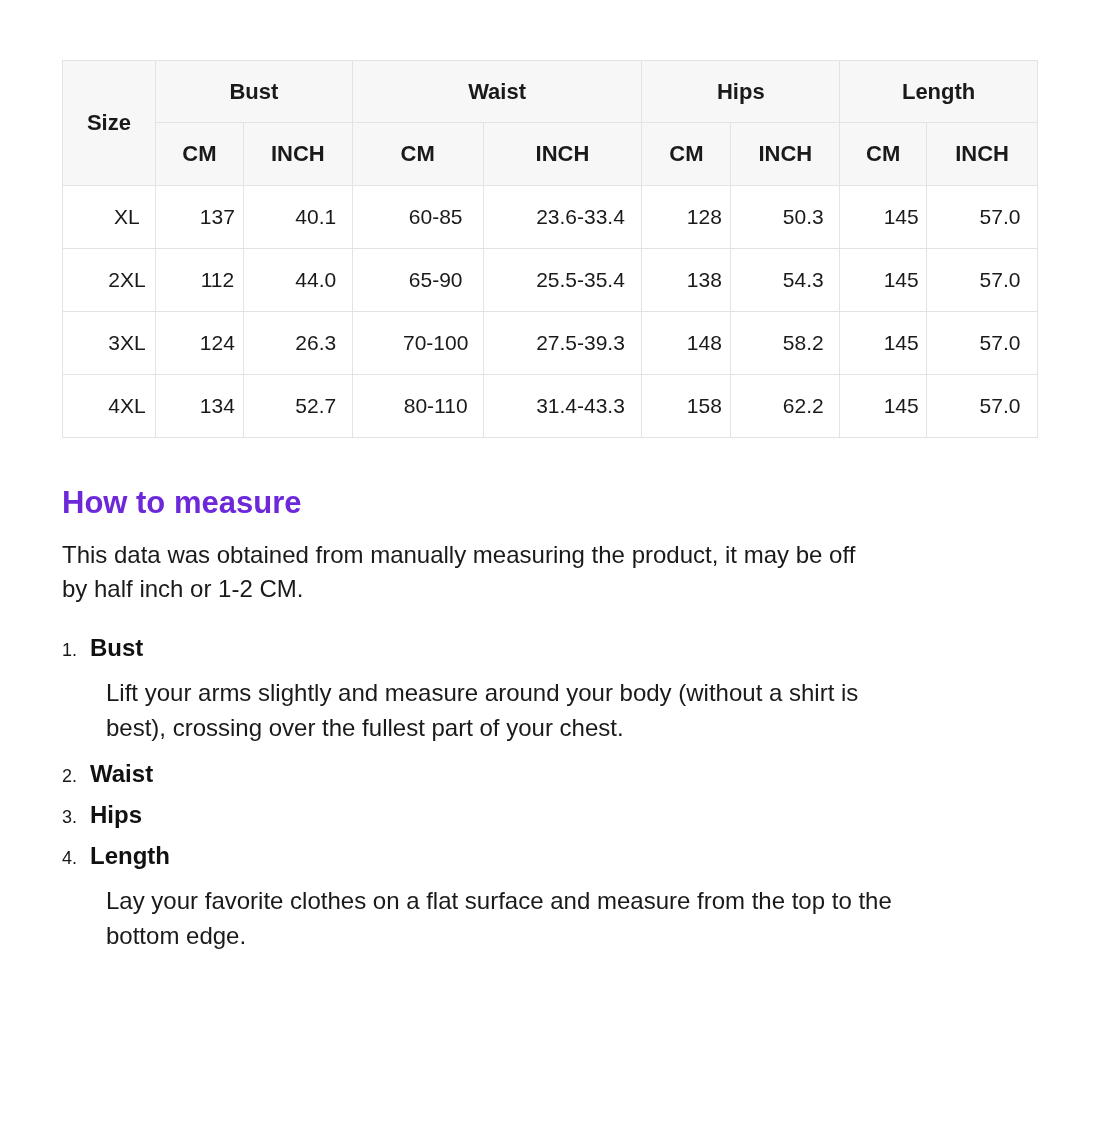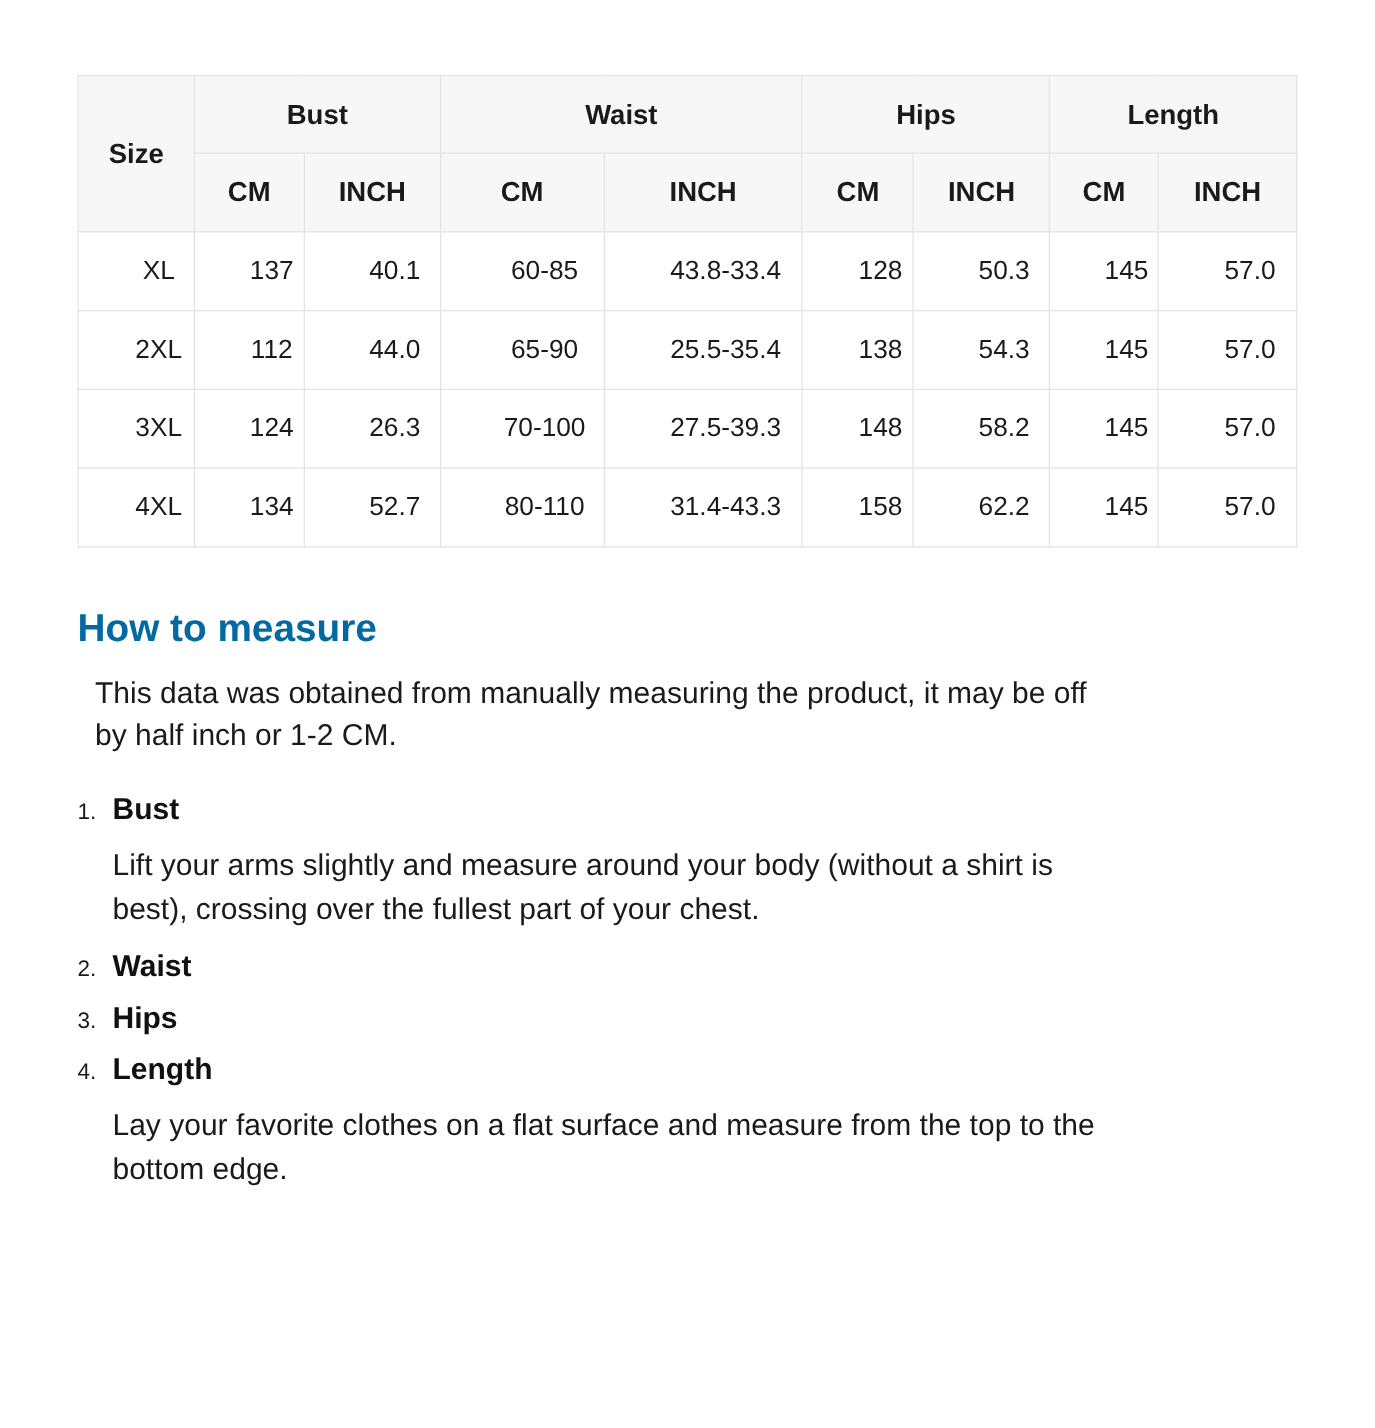--- a/index.html
+++ b/index.html
@@ -50,27 +50,27 @@
   col.c-hips-cm  { width:  9.12%; }
   col.c-hips-in  { width: 11.17%; }
   col.c-len-cm   { width:  8.91%; }
   col.c-len-in   { width: 11.37%; }
 
   
   .howto-title {
     margin: 47px 0 17px 0;
     font-size: 31px;
     font-weight: 700;
-    color: #0369a1;
+    color: #6d28d9;
   }
   .howto-intro {
     font-size: 24px;
     line-height: 34px;
     white-space: pre-line;
-    margin: 0 0 28px 14px;
+    margin: 0 0 28px 0;
     max-width: 990px;
   }
   .step {
     display: flex;
     align-items: baseline;
   }
   .step-num {
     flex: 0 0 28px;
     width: 28px;
     font-size: 18px;
@@ -81,21 +81,21 @@
     font-size: 24px;
     font-weight: 700;
     line-height: 28px;
     margin: 0 0 13px 0;
     color: #111111;
   }
   .step-desc {
     font-size: 24px;
     line-height: 35px;
     white-space: pre-line;
-    margin: 0 0 15px 0;
+    margin: 0 0 15px 16px;
     max-width: 948px;
   }
 </style>
 </head>
 <body>
 
 <div class="page">
 
   <table class="size-chart">
     <colgroup>
@@ -127,21 +127,21 @@
         <th class="th-unit">CM</th>
         <th class="th-unit">INCH</th>
       </tr>
     </thead>
     <tbody>
       <tr>
         <td>XL</td>
         <td>137</td>
         <td>40.1</td>
         <td>60-85</td>
-        <td>43.8-33.4</td>
+        <td>23.6-33.4</td>
         <td>128</td>
         <td>50.3</td>
         <td>145</td>
         <td>57.0</td>
       </tr>
       <tr>
         <td>2XL</td>
         <td>112</td>
         <td>44.0</td>
         <td>65-90</td>

